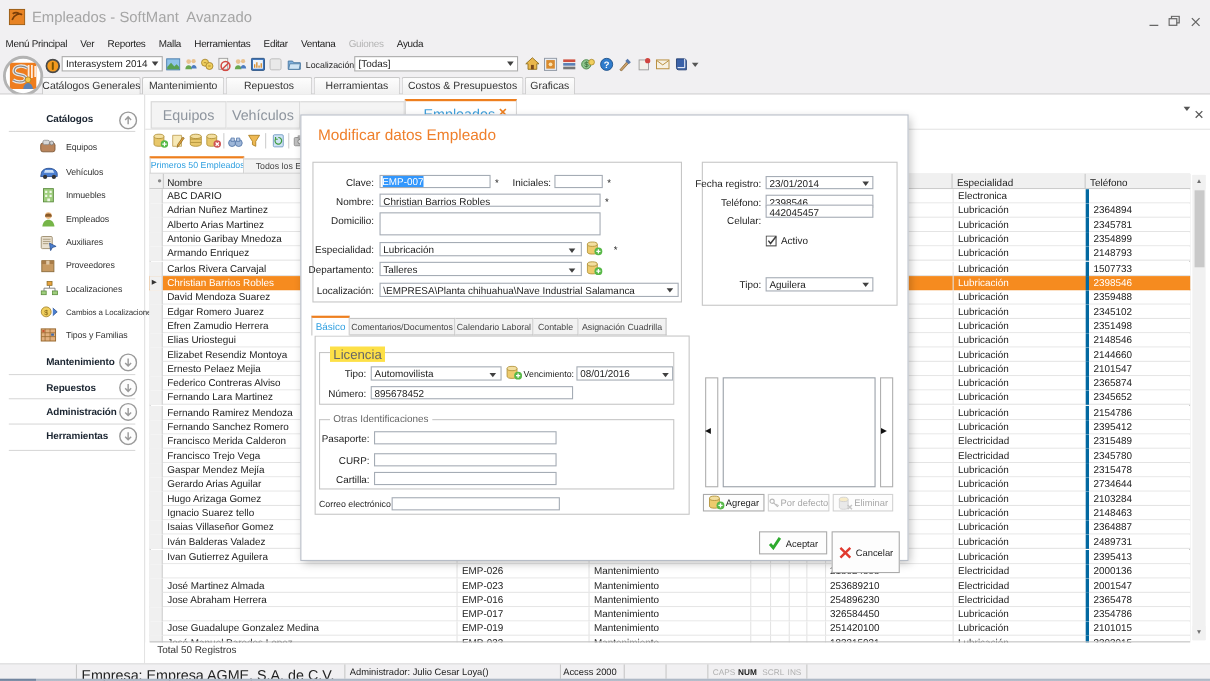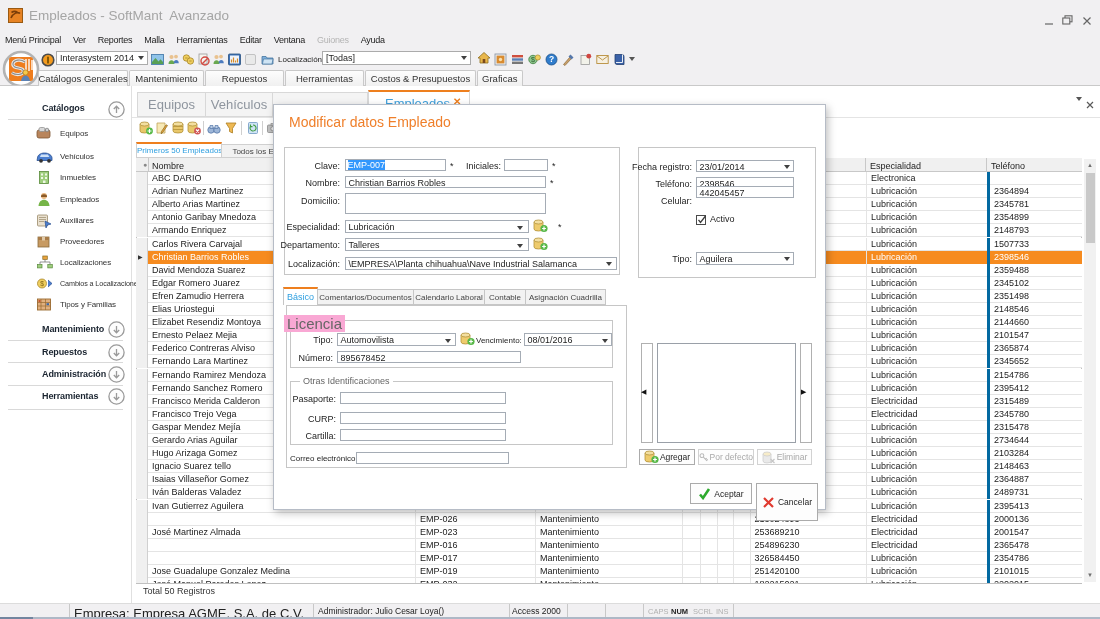--- a/index.html
+++ b/index.html
@@ -693,20 +693,21 @@
     <div class="c c1"></div>
     <div class="c c2"></div>
     <div class="c c3"></div>
     <div class="c c4"></div>
     <div class="c ce">253689210</div>
     <div class="c cs">Electricidad</div>
     <div class="c ct">2001547</div>
   </div>
 <div class="grow" style="top:538.8px">
     <div class="c ci"></div>
+    <div class="c cn">Jose Abraham  Herrera</div>
     <div class="c cc">EMP-016</div>
     <div class="c cd">Mantenimiento</div>
     <div class="c c1"></div>
     <div class="c c2"></div>
     <div class="c c3"></div>
     <div class="c c4"></div>
     <div class="c ce">254896230</div>
     <div class="c cs">Electricidad</div>
     <div class="c ct">2365478</div>
   </div>
@@ -842,21 +843,21 @@
 <div class="abs" style="left:784px;top:256.5px;width:0;height:0;border-left:3.5px solid transparent;border-right:3.5px solid transparent;border-top:4px solid #404040"></div>
 
 <div class="abs" style="left:286px;top:305px;width:341px;height:163px;border:1px solid #c6c6c6;background:#fff"></div>
 <div class="abs" style="left:283px;top:287px;width:35px;height:18px;background:#fff;border:1px solid #c6c6c6;border-top:2px solid #ee7f1e;border-bottom:none;font-size:9px;color:#2e9fe0;text-align:center;line-height:16px">Básico</div>
 <div class="abs" style="left:318px;top:289px;width:96px;height:16px;background:#f2f2f2;border:1px solid #c6c6c6;border-left:none;font-size:8px;color:#444;text-align:center;line-height:15px;white-space:nowrap;overflow:hidden">Comentarios/Documentos</div>
 <div class="abs" style="left:414px;top:289px;width:71px;height:16px;background:#f2f2f2;border:1px solid #c6c6c6;border-left:none;font-size:8px;color:#444;text-align:center;line-height:15px;white-space:nowrap;overflow:hidden">Calendario Laboral</div>
 <div class="abs" style="left:485px;top:289px;width:41px;height:16px;background:#f2f2f2;border:1px solid #c6c6c6;border-left:none;font-size:8px;color:#444;text-align:center;line-height:15px;white-space:nowrap;overflow:hidden">Contable</div>
 <div class="abs" style="left:526px;top:289px;width:80px;height:16px;background:#f2f2f2;border:1px solid #c6c6c6;border-left:none;font-size:8px;color:#444;text-align:center;line-height:15px;white-space:nowrap;overflow:hidden">Asignación Cuadrilla</div>
 
 <div class="gbox" style="left:290px;top:320px;width:323px;height:48px"></div>
-<div class="abs" style="left:284px;top:315px;font-size:15px;color:#666;background:#f9a8d4;padding:0 3px">Licencia</div>
+<div class="abs" style="left:300px;top:315px;font-size:12px;color:#666;background:#fde047;padding:0 3px">Licencia</div>
 <div class="lab" style="left:293px;top:335px;width:40px">Tipo:</div>
 <div class="fld" style="left:336.5px;top:333px;width:119px;height:13px;line-height:11px">Automovilista</div>
 <div class="abs" style="left:445px;top:338.5px;width:0;height:0;border-left:3.5px solid transparent;border-right:3.5px solid transparent;border-top:4px solid #404040"></div>
 <div class="abs" style="left:460px;top:332px"><svg style="" width="15" height="14" viewBox="0 0 15 14">
       <g transform="translate(1,1)">
         <path d="M0 2 v7 a4.5 2 0 0 0 9 0 v-7" fill="#eecb6d" stroke="#b2923a" stroke-width="0.8"></path>
         <ellipse cx="4.5" cy="2" rx="4.5" ry="2" fill="#f3dfa0" stroke="#b2923a" stroke-width="0.8"></ellipse>
       </g>
       <circle cx="11" cy="9.5" r="3.6" fill="#58b848"></circle>
       <path d="M11 7.6v3.8M9.1 9.5h3.8" stroke="#fff" stroke-width="1.2"></path>

